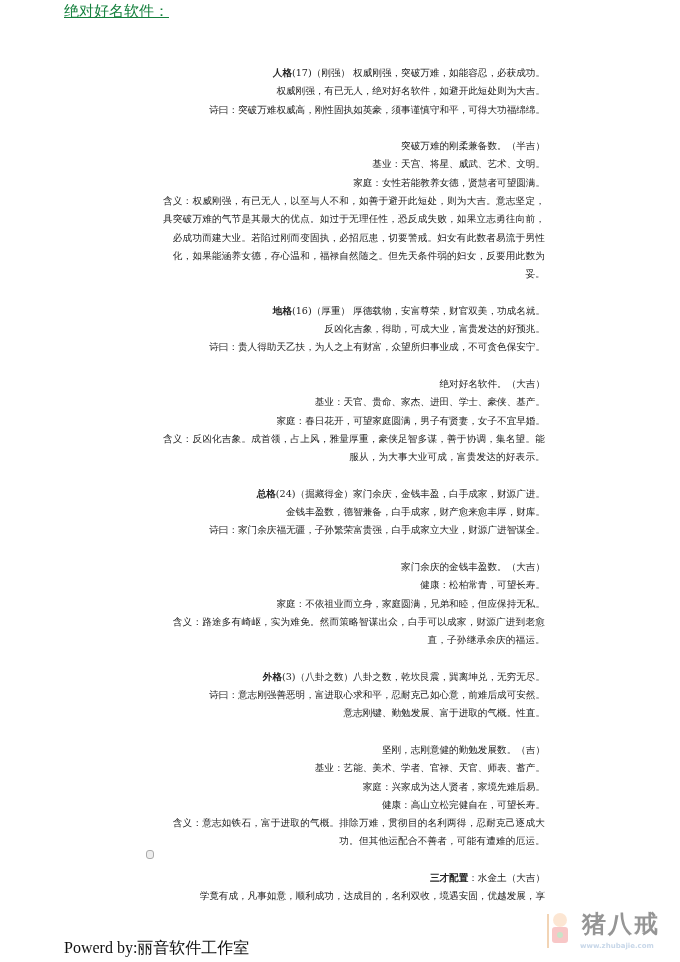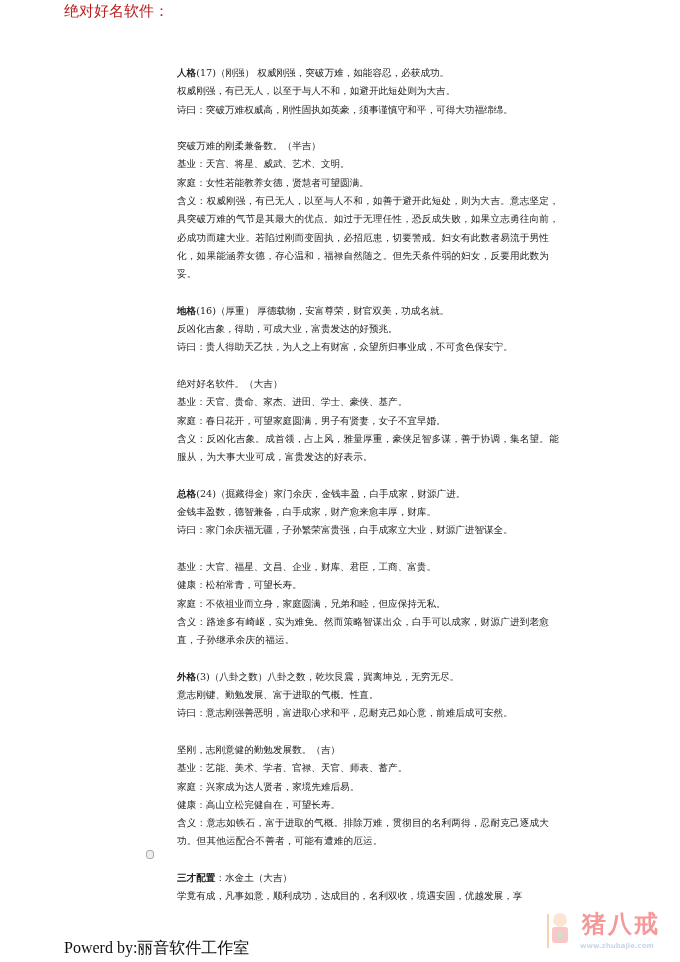--- a/index.html
+++ b/index.html
@@ -1,44 +1,44 @@
 <!DOCTYPE html>
 <html><head>
 <meta charset="utf-8">
 <style>
   html, body { margin:0; padding:0; background:#ffffff; }
   body { width:680px; height:962px; position:relative; overflow:hidden;
          font-family:"DejaVu Serif","Liberation Serif",serif; color:#222; }
-  .header { position:absolute; left:64px; top:2px; font-size:15px; color:#b91c1c; }
+  .header { position:absolute; left:64px; top:2px; font-size:15px; color:#15803d;text-decoration:underline; }
   .footer { position:absolute; left:64px; top:938px; font-size:16px; color:#111;
             font-family:"Liberation Serif","DejaVu Serif",serif; }
-  .content { position:absolute; left:177px; top:64px; width:385px; font-size:9.6px; line-height:18.3px; }
+  .content { position:absolute; left:160px; top:64px; width:385px; font-size:9.6px; line-height:18.3px;text-align:right; }
   .line { white-space:nowrap; }
   .wrap { white-space:normal; letter-spacing:0.2px; }
   .gap { height:18.3px; }
   .bold { font-weight:bold; }
   .marker { position:absolute; left:146px; top:850px; width:6px; height:7px; border:1px solid #aaa;
             border-radius:3px; background:#eee; }
   .watermark { position:absolute; left:540px; top:906px; width:135px; height:50px; opacity:0.55; }
-  .wm-text { position:absolute; left:42px; top:2px; font-size:24px; color:#ef4444; font-weight:bold;
+  .wm-text { position:absolute; left:42px; top:2px; font-size:24px; color:#404040; font-weight:bold;
              font-family:"DejaVu Sans",sans-serif; letter-spacing:2px; }
   .wm-url { position:absolute; left:40px; top:36px; font-size:7px; color:#9ab6d6;
             font-family:"DejaVu Sans",sans-serif; font-weight:bold; }
   .wm-figure { position:absolute; left:4px; top:4px; width:30px; height:40px; }
 </style>
 </head>
 <body>
 
 <div class="header">绝对好名软件：</div>
 
 <div class="content">
 
   <div>
     <div class="line"><span class="bold">人格</span><span>(17)（刚强）  权威刚强，突破万难，如能容忍，必获成功。</span></div>
-    <div class="line">权威刚强，有已无人，以至于与人不和，如避开此短处则为大吉。</div>
+    <div class="line">权威刚强，有已无人，绝对好名软件，如避开此短处则为大吉。</div>
     <div class="line">诗曰：突破万难权威高，刚性固执如英豪，须事谨慎守和平，可得大功福绵绵。</div>
     <div class="gap"></div>
     <div class="line">突破万难的刚柔兼备数。（半吉）</div>
     <div class="line">基业：天宫、将星、威武、艺术、文明。</div>
     <div class="line">家庭：女性若能教养女德，贤慧者可望圆满。</div>
     <div class="wrap">含义：权威刚强，有已无人，以至与人不和，如善于避开此短处，则为大吉。意志坚定，具突破万难的气节是其最大的优点。如过于无理任性，恐反成失败，如果立志勇往向前，必成功而建大业。若陷过刚而变固执，必招厄患，切要警戒。妇女有此数者易流于男性化，如果能涵养女德，存心温和，福禄自然随之。但先天条件弱的妇女，反要用此数为妥。</div>
     <div class="gap"></div>
   </div>
 
   <div>
@@ -51,31 +51,31 @@
     <div class="line">家庭：春日花开，可望家庭圆满，男子有贤妻，女子不宜早婚。</div>
     <div class="wrap">含义：反凶化吉象。成首领，占上风，雅量厚重，豪侠足智多谋，善于协调，集名望。能服从，为大事大业可成，富贵发达的好表示。</div>
     <div class="gap"></div>
   </div>
 
   <div>
     <div class="line"><span class="bold">总格</span><span>(24)（掘藏得金）家门余庆，金钱丰盈，白手成家，财源广进。</span></div>
     <div class="line">金钱丰盈数，德智兼备，白手成家，财产愈来愈丰厚，财库。</div>
     <div class="line">诗曰：家门余庆福无疆，子孙繁荣富贵强，白手成家立大业，财源广进智谋全。</div>
     <div class="gap"></div>
-    <div class="line">基业：大官、福星、文昌、企业，财库、君臣，工商、富贵。</div>
+    <div class="line">家门余庆的金钱丰盈数。（大吉）</div>
     <div class="line">健康：松柏常青，可望长寿。</div>
     <div class="line">家庭：不依祖业而立身，家庭圆满，兄弟和睦，但应保持无私。</div>
     <div class="wrap">含义：路途多有崎岖，实为难免。然而策略智谋出众，白手可以成家，财源广进到老愈直，子孙继承余庆的福运。</div>
     <div class="gap"></div>
   </div>
 
   <div>
     <div class="line"><span class="bold">外格</span><span>(3)（八卦之数）八卦之数，乾坎艮震，巽离坤兑，无穷无尽。</span></div>
+    <div class="line">诗曰：意志刚强善恶明，富进取心求和平，忍耐克己如心意，前难后成可安然。</div>
     <div class="line">意志刚键、勤勉发展、富于进取的气概。性直。</div>
-    <div class="line">诗曰：意志刚强善恶明，富进取心求和平，忍耐克己如心意，前难后成可安然。</div>
     <div class="gap"></div>
     <div class="line">坚刚，志刚意健的勤勉发展数。（吉）</div>
     <div class="line">基业：艺能、美术、学者、官禄、天官、师表、蓄产。</div>
     <div class="line">家庭：兴家成为达人贤者，家境先难后易。</div>
     <div class="line">健康：高山立松完健自在，可望长寿。</div>
     <div class="wrap">含义：意志如铁石，富于进取的气概。排除万难，贯彻目的名利两得，忍耐克己逐成大功。但其他运配合不善者，可能有遭难的厄运。</div>
     <div class="gap"></div>
   </div>
 
   <div>

